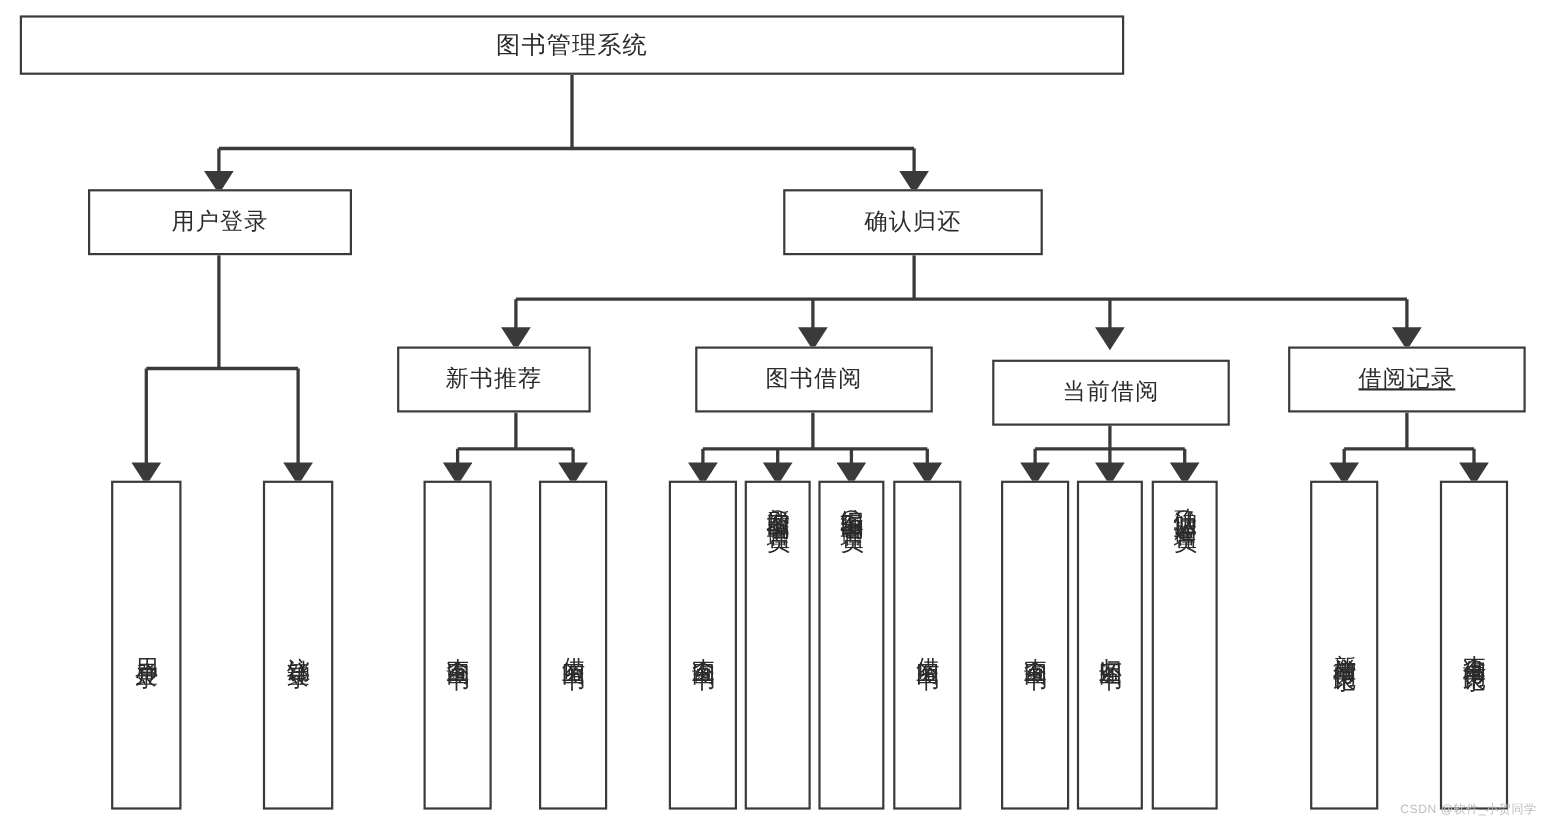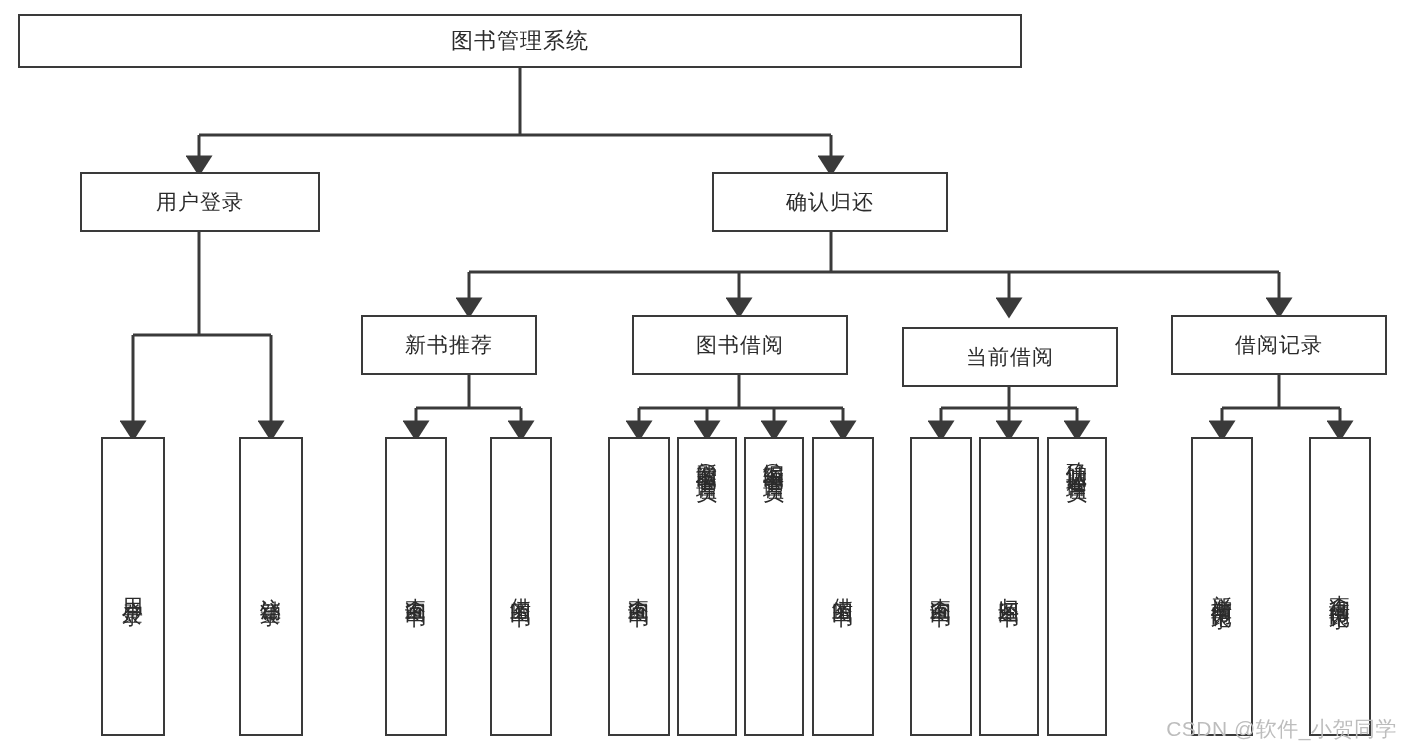--- a/index.html
+++ b/index.html
@@ -67,21 +67,21 @@
     text-align: left;
   }
   .node.vert.centered {
     align-items: center;
     padding-top: 0;
   }
   #watermark {
     position: absolute;
     right: 8px;
     bottom: 4px;
-    font-size: 21px;
+    font-size: 11px;
     color: #bdbdbd;
     letter-spacing: 0.5px;
     user-select: none;
   }
 </style>
 </head>
 <body>
 
 <div id="diagram-root">
 
@@ -148,21 +148,21 @@
 
   <div class="node horiz" style="left:361px; top:315px; width:176px; height:60px;">
     <span class="node-label">新书推荐</span>
   </div>
   <div class="node horiz" style="left:632px; top:315px; width:216px; height:60px;">
     <span class="node-label">图书借阅</span>
   </div>
   <div class="node horiz" style="left:902px; top:327px; width:216px; height:60px;">
     <span class="node-label">当前借阅</span>
   </div>
-  <div class="node horiz" style="left:1171px; top:315px; width:216px; height:60px;">
+  <div class="node horiz" style="left:1171px; top:315px; width:216px; height:60px;text-decoration:underline;">
     <span class="node-label">借阅记录</span>
   </div>
 
   <div class="node vert centered" style="left:101px; top:437px; width:64px; height:299px;">
     <span class="node-label">用户登录</span>
   </div>
   <div class="node vert centered" style="left:239px; top:437px; width:64px; height:299px;">
     <span class="node-label">注销登录</span>
   </div>
 

